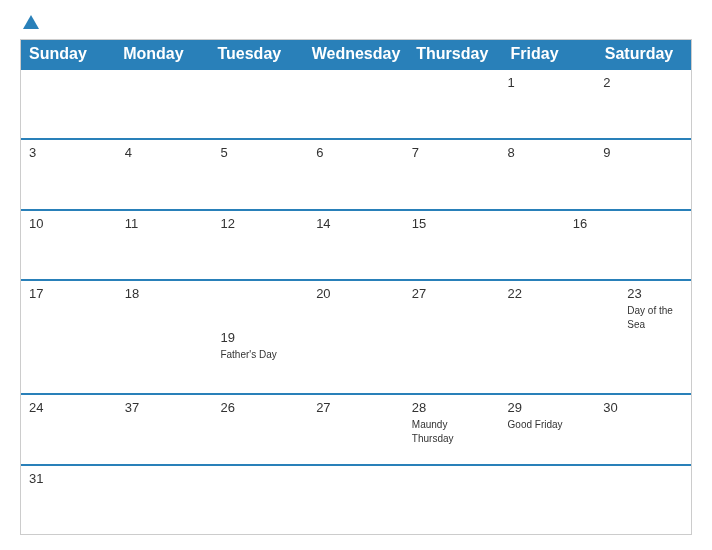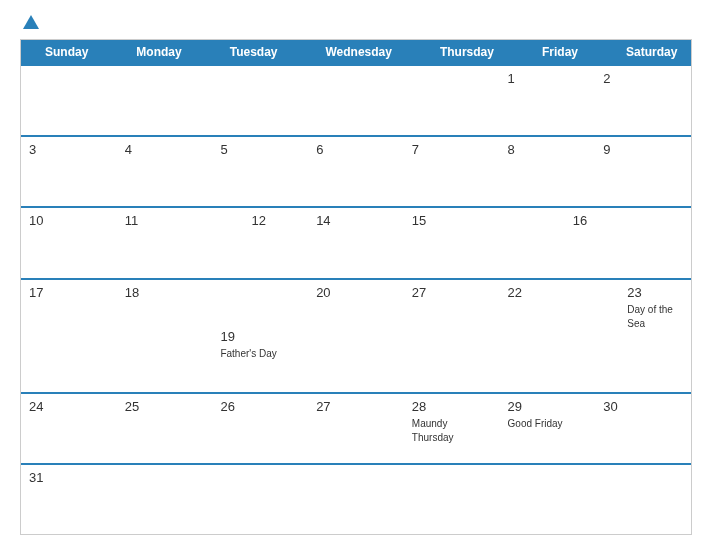--- a/index.html
+++ b/index.html
@@ -62,24 +62,24 @@
       flex-direction: column;
       border: 1px solid #ccc;
     }
     .cal-header {
       display: grid;
       grid-template-columns: repeat(7, 1fr);
       background: #2980b9;
     }
     .cal-header-cell {
       color: #fff;
-      font-size: 12px;
+      font-size: 16px;
       font-weight: bold;
       text-align: left;
-      padding: 5px 24px;
+      padding: 5px 8px;
     }
     .cal-body {
       flex: 1;
       display: flex;
       flex-direction: column;
     }
     .cal-row {
       display: grid;
       grid-template-columns: repeat(7, 1fr);
       flex: 1;
@@ -179,21 +179,21 @@
             <span class="day-num">9</span>
           </div>
         </div>
         <div class="cal-row">
           <div class="cal-cell" style="background: rgb(255, 255, 255);">
             <span class="day-num">10</span>
           </div>
           <div class="cal-cell gray" style="background: rgb(240, 240, 240);">
             <span class="day-num">11</span>
           </div>
-          <div class="cal-cell" style="background: rgb(255, 255, 255); margin-left: 31px;">
+          <div class="cal-cell" style="background: rgb(255, 255, 255);">
             <span class="day-num">12</span>
           </div>
           <div class="cal-cell" style="background: rgb(255, 255, 255);">
             <span class="day-num">14</span>
           </div>
           <div class="cal-cell gray" style="background: rgb(240, 240, 240);">
             <span class="day-num">15</span>
           </div>
           <div class="cal-cell" style="background: rgb(255, 255, 255); text-align: right;">
             <span class="day-num">16</span>
@@ -216,21 +216,21 @@
           <div class="cal-cell" style="background: rgb(255, 255, 255);">
             <span class="day-num">22</span>
           </div>
           <div class="cal-cell gray" style="background: rgb(240, 240, 240); margin-left: 24px;"><span class="day-num">23</span><span class="holiday">Day of the Sea</span></div>
         </div>
         <div class="cal-row">
           <div class="cal-cell" style="background: rgb(255, 255, 255);">
             <span class="day-num">24</span>
           </div>
           <div class="cal-cell gray" style="background: rgb(240, 240, 240);">
-            <span class="day-num">25</span>
+            <span class="day-num">37</span>
           </div>
           <div class="cal-cell" style="background: rgb(255, 255, 255);">
             <span class="day-num">26</span>
           </div>
           <div class="cal-cell gray" style="background: rgb(240, 240, 240);">
             <span class="day-num">27</span>
           </div>
           <div class="cal-cell" style="background: rgb(255, 255, 255);"><span class="day-num">28</span><span class="holiday">Maundy Thursday</span></div>
           <div class="cal-cell gray" style="background: rgb(240, 240, 240);"><span class="day-num">29</span><span class="holiday">Good Friday</span></div>
           <div class="cal-cell" style="background: rgb(255, 255, 255);">

